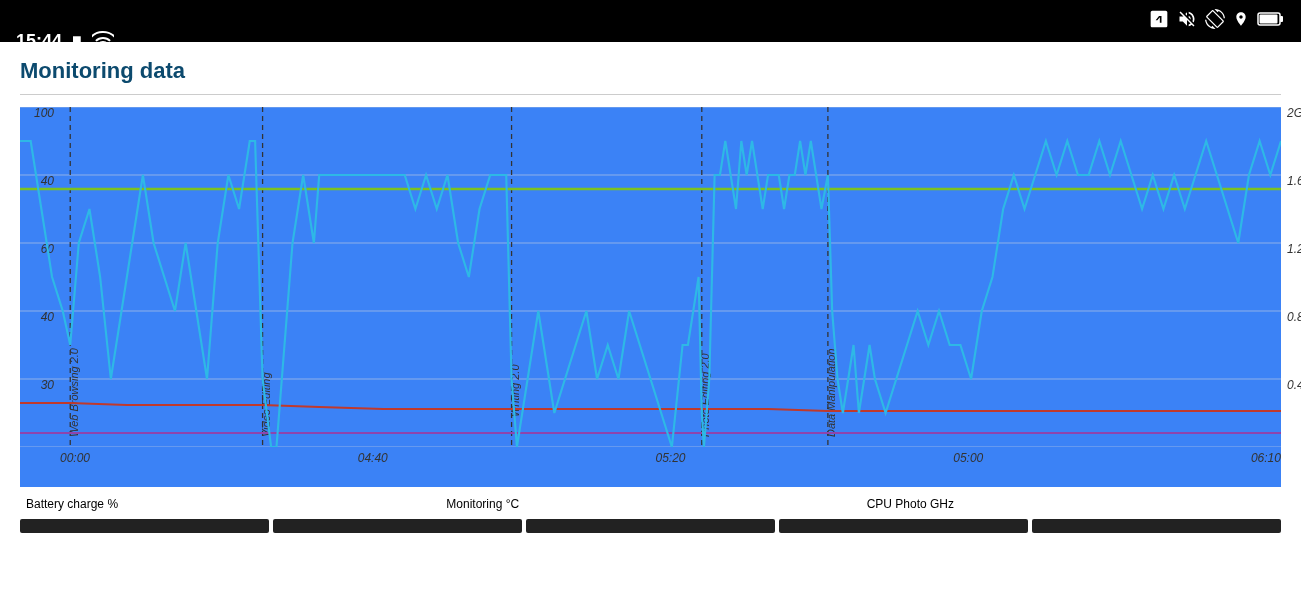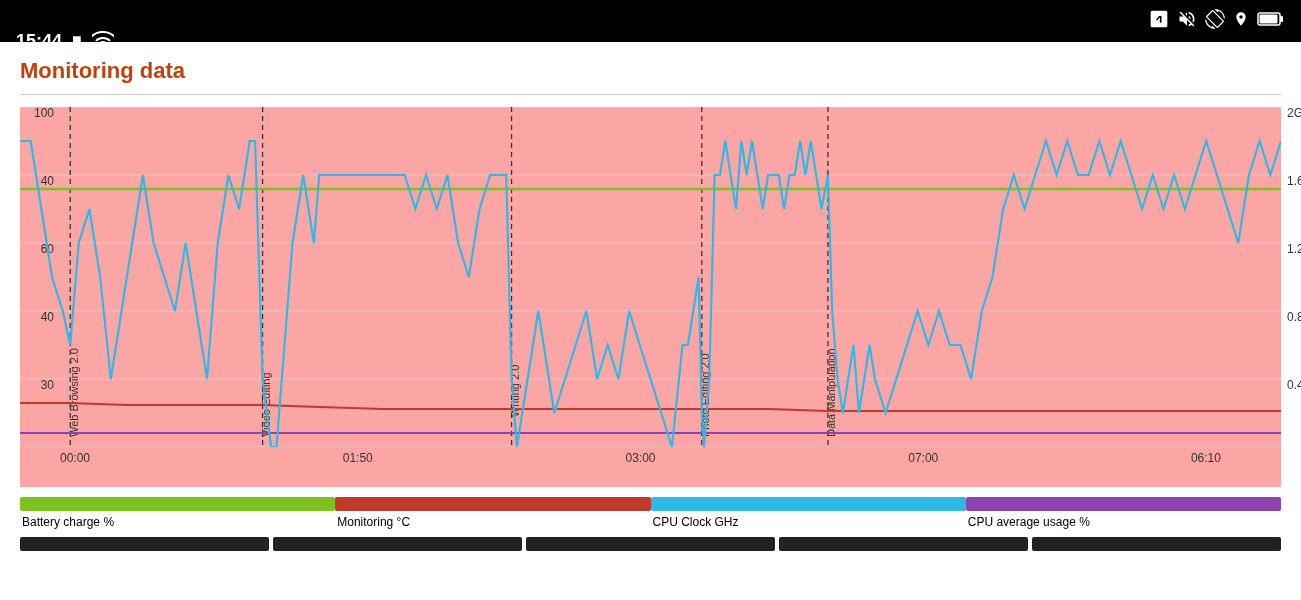--- a/index.html
+++ b/index.html
@@ -45,32 +45,33 @@
     
     .page {
       background: #fff;
       color: #000;
       padding: 16px 20px 0 20px;
       height: calc(600px - 42px);
     }
     .page-title {
       font-size: 22px;
       font-weight: bold;
-      color: #c2410c;
+      color: #0c4a6e;
       margin-bottom: 12px;
       padding-bottom: 10px;
       border-bottom: 1px solid #ccc;
     }
 
     
     .chart-container {
       position: relative;
       width: 100%;
       height: 380px;
-      background: #fca5a5;
+      background: #3b82f6;
+      font-style: italic;
     }
 
     .y-axis-left {
       position: absolute;
       left: 0;
       top: 0;
       width: 38px;
       height: 340px;
       display: flex;
       flex-direction: column;
@@ -95,39 +96,38 @@
       justify-content: space-between;
       align-items: flex-start;
       padding-left: 4px;
     }
 
     
     .x-axis {
       display: flex;
       justify-content: space-between;
       margin-left: 40px;
-      margin-right: 60px;
       padding-top: 4px;
     }
     .x-label {
       font-size: 12px;
       color: #333;
     }
 
     
     .legend {
       display: flex;
       flex-direction: row;
       gap: 0;
       margin-top: 10px;
       width: 100%;
     }
     .legend-item {
       display: flex;
-      flex-direction: column;
+      flex-direction: row;
       flex: 1;
       gap: 4px;
     }
     .legend-bar {
       height: 14px;
       border-radius: 2px;
     }
     .legend-label {
       font-size: 12px;
       color: #000;
@@ -263,43 +263,39 @@
         <span class="y-label">1.6GHz</span>
         <span class="y-label">1.2GHz</span>
         <span class="y-label">0.8GHz</span>
         <span class="y-label">0.4GHz</span>
         <span class="y-label"></span>
       </div>
     </div>
 
     <div class="x-axis">
       <span class="x-label">00:00</span>
-      <span class="x-label">01:50</span>
-      <span class="x-label">03:00</span>
-      <span class="x-label">07:00</span>
+      <span class="x-label">04:40</span>
+      <span class="x-label">05:20</span>
+      <span class="x-label">05:00</span>
       <span class="x-label">06:10</span>
     </div>
   </div>
 
   <div class="legend">
     <div class="legend-item">
       <div class="legend-bar" style="background:#7cc120;"></div>
       <span class="legend-label">Battery charge %</span>
     </div>
     <div class="legend-item">
       <div class="legend-bar" style="background:#c0392b;"></div>
       <span class="legend-label">Monitoring °C</span>
     </div>
     <div class="legend-item">
       <div class="legend-bar" style="background:#2eb8e6;"></div>
-      <span class="legend-label">CPU Clock GHz</span>
-    </div>
-    <div class="legend-item">
-      <div class="legend-bar" style="background:#8e44ad;"></div>
-      <span class="legend-label">CPU average usage %</span>
+      <span class="legend-label">CPU Photo GHz</span>
     </div>
   </div>
 
   <div class="bottom-row">
     <div class="bottom-item"></div>
     <div class="bottom-item"></div>
     <div class="bottom-item"></div>
     <div class="bottom-item"></div>
     <div class="bottom-item"></div>
   </div>

